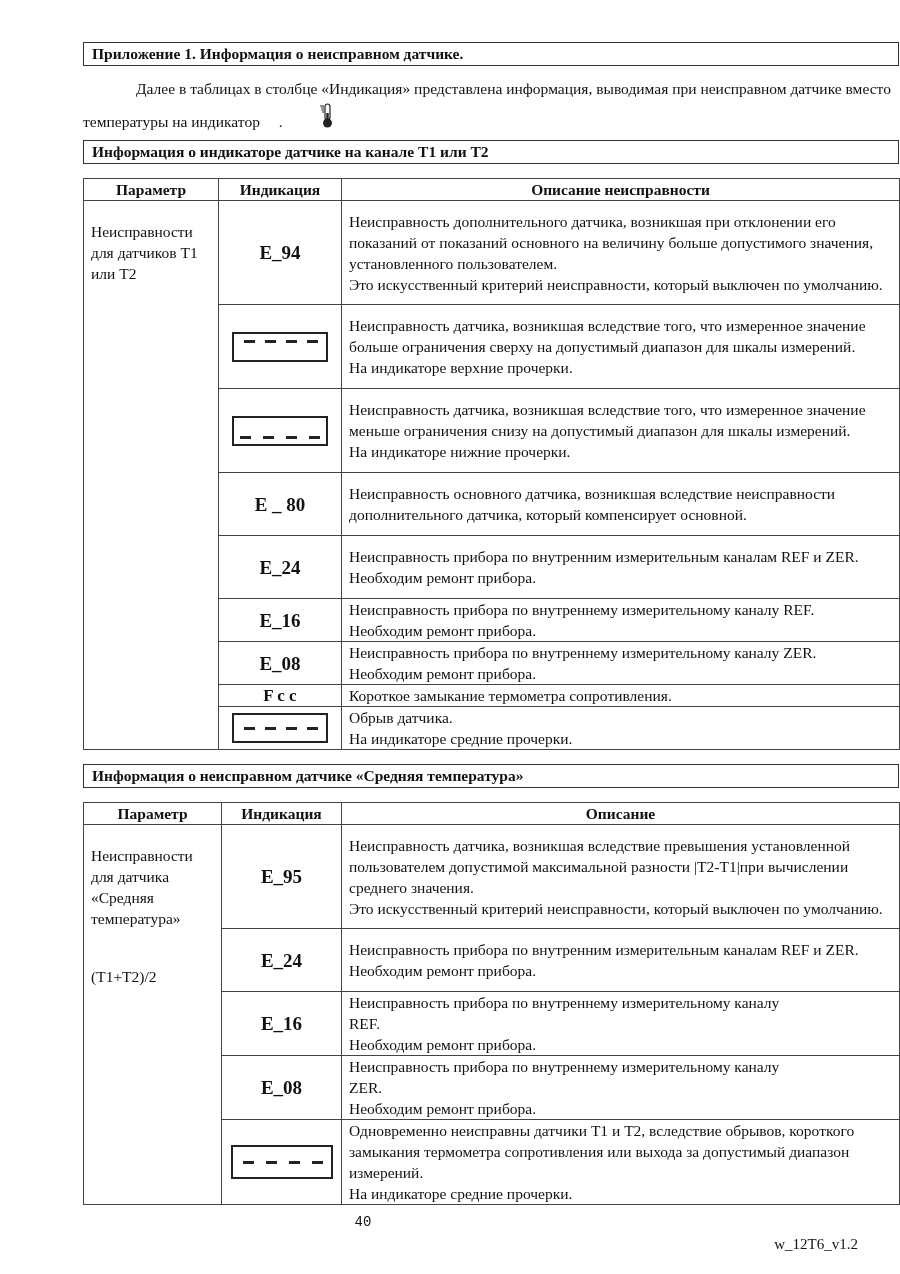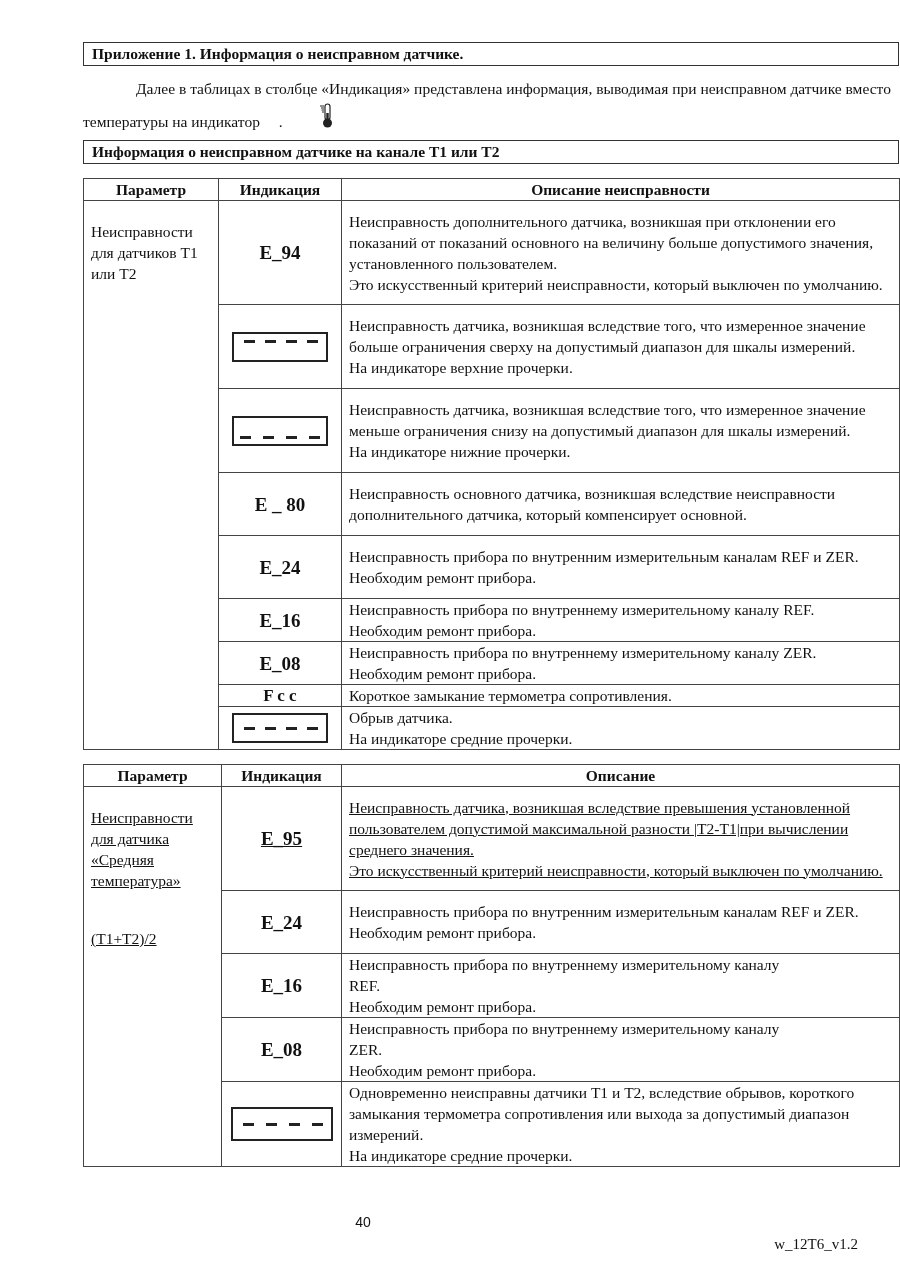--- a/index.html
+++ b/index.html
@@ -22,21 +22,21 @@
   .desc-line { display: block; }
 
   .lcd { display: inline-block; width: 96px; height: 30px; border: 2px solid #222; box-sizing: border-box;
          position: relative; vertical-align: middle; }
   .lcd .dash { position: absolute; width: 11px; height: 3px; background: #222; }
   .lcd.top .dash { top: 6px; }
   .lcd.bottom .dash { bottom: 5px; }
   .lcd.mid .dash { top: 12px; }
 
   .page-num { position: absolute; left: 0; width: 726px; top: 1214px; text-align: center;
-              font-family: Liberation Sans, sans-serif; font-size: 14px; }
+              font-family: Liberation Mono, monospace; font-size: 14px; }
   .doc-id { position: absolute; right: 42px; top: 1236px; font-size: 15px; }
 </style>
 </head>
 <body>
 
 <div class="page">
 
   <div class="section-box">Приложение 1. Информация о неисправном датчике.</div>
 
   <div class="intro">
@@ -47,21 +47,21 @@
         <circle cx="7.5" cy="20" r="4.5" fill="#222"></circle>
         <rect x="6.3" y="10" width="2.4" height="9" fill="#222"></rect>
         <line x1="0" y1="3" x2="4" y2="3" stroke="#222" stroke-width="1"></line>
         <line x1="1" y1="5" x2="4" y2="5" stroke="#222" stroke-width="1"></line>
         <line x1="1.5" y1="7" x2="4" y2="7" stroke="#222" stroke-width="1"></line>
         <line x1="2" y1="9" x2="4" y2="9" stroke="#222" stroke-width="1"></line>
       </svg>
     </span><span>.</span>
   </div>
 
-  <div class="section-box" style="margin-top:3px;">Информация о неисправном датчике на канале Т1 или Т2</div>
+  <div class="section-box" style="margin-top:3px;">Информация о индикаторе датчике на канале Т1 или Т2</div>
 
   <table class="faults" style="margin-top:14px;">
     <colgroup>
         <col style="width:135px">
         <col style="width:123px">
         <col style="width:558px">
       </colgroup>
     <thead>
       <tr>
         <th>Параметр</th>
@@ -140,36 +140,37 @@
           </span>
         </td>
         <td class="desc">
           <span class="desc-line">Обрыв датчика.</span>
           <span class="desc-line">На индикаторе средние прочерки.</span>
         </td>
       </tr>
     </tbody>
   </table>
 
+  <div class="section-box" style="margin-top:14px;">Информация о неисправном датчике «Средняя температура»</div>
 
   <table class="faults" style="margin-top:14px;">
     <colgroup>
         <col style="width:138px">
         <col style="width:120px">
         <col style="width:558px">
       </colgroup>
     <thead>
       <tr>
         <th>Параметр</th>
         <th>Индикация</th>
         <th>Описание</th>
       </tr>
     </thead>
     <tbody>
-      <tr style="height:104px;text-decoration:underline;">
+      <tr style="height:104px;">
         <td class="param" rowspan="5">
           <span class="desc-line">Неисправности для датчика «Средняя температура»</span>
           <span class="desc-line" style="margin-top:37px;">(Т1+Т2)/2</span>
         </td>
         <td class="code">E_95</td>
         <td class="desc">
           <span class="desc-line">Неисправность датчика, возникшая вследствие превышения установленной пользователем допустимой максимальной разности |Т2-Т1|при вычислении среднего значения.</span>
           <span class="desc-line">Это искусственный критерий неисправности, который выключен по умолчанию.</span>
         </td>
       </tr>

